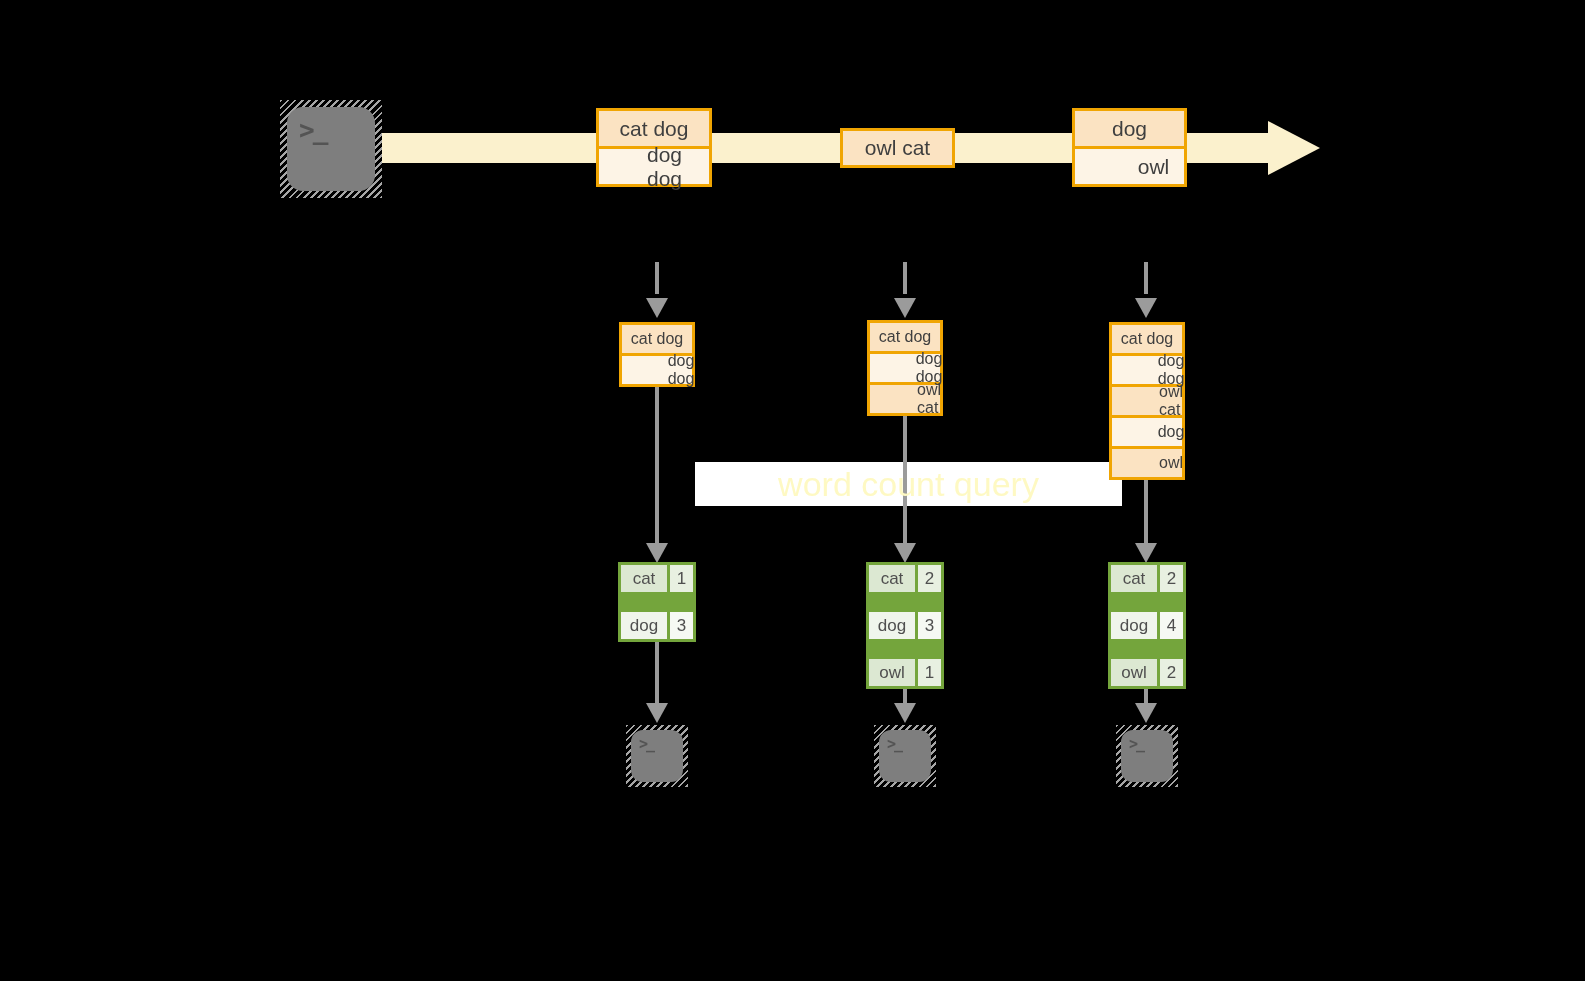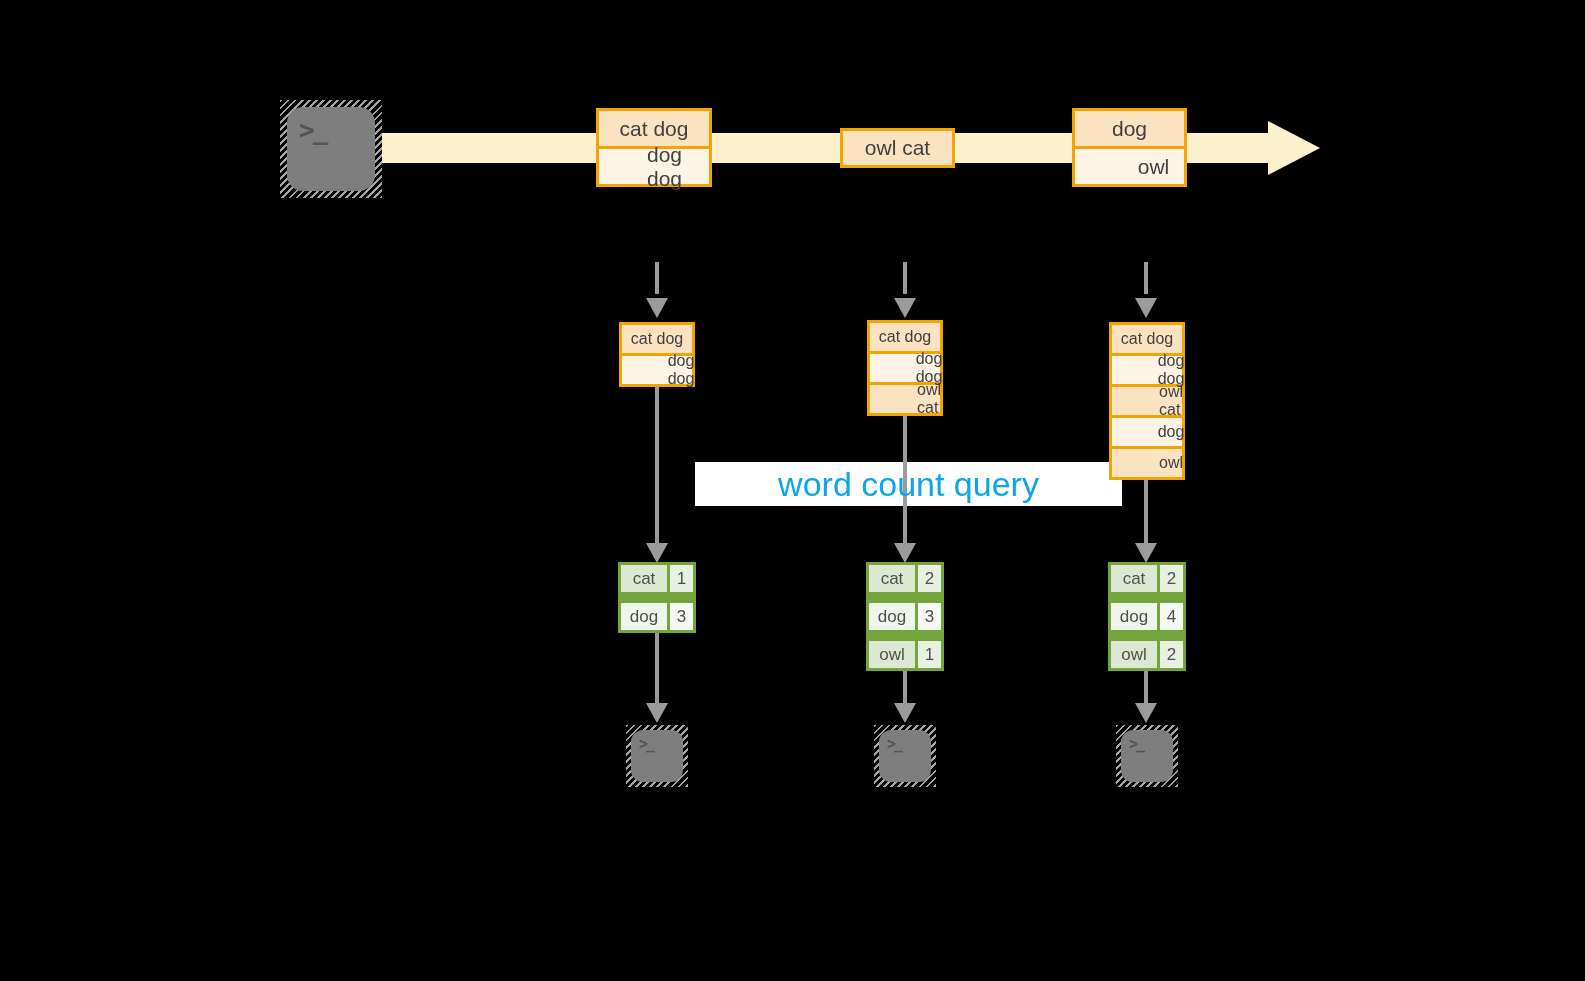--- a/index.html
+++ b/index.html
@@ -15,30 +15,30 @@
   
   .obox{position:absolute;border:3px solid #f0a502;box-sizing:border-box;z-index:4;}
   .orow{display:flex;align-items:center;justify-content:center;color:#3f3f3f;}
   .orow+.orow{border-top:3px solid #f0a502;padding-left:48px;}
   .fill-a{background:#fbe3c2;}
   .fill-b{background:#fdf4e6;}
   
   .vline{position:absolute;width:4px;background:#9b9b9b;z-index:2;}
   .ahead{position:absolute;width:0;height:0;border-left:11px solid transparent;border-right:11px solid transparent;border-top:20px solid #9b9b9b;z-index:2;}
   
-  .gtable{position:absolute;display:flex;flex-direction:column;gap:11px;background:#74a53c;border:3px solid #74a53c;z-index:4;}
+  .gtable{position:absolute;display:flex;flex-direction:column;gap:20px;background:#74a53c;border:3px solid #74a53c;z-index:4;}
   .grow{display:flex;gap:3px;}
   .gname,.gcount{height:27px;display:flex;align-items:center;justify-content:center;font-size:17px;color:#4f4f4f;}
   .gname{width:46px;}
   .gcount{width:23px;}
   .ga .gname{background:#dce8d2;} .ga .gcount{background:#e8f0e1;}
   .gb .gname{background:#f0f5ec;} .gb .gcount{background:#f6f9f3;}
   
   .qbg{position:absolute;background:#ffffff;z-index:1;}
-  .qtext{position:absolute;z-index:3;display:flex;align-items:center;justify-content:center;color:#0ea5e9;font-size:34px;}
+  .qtext{position:absolute;z-index:3;display:flex;align-items:center;justify-content:center;color:#fef9c3;font-size:34px;}
   
   .band{position:absolute;background:#fbf1cd;z-index:0;}
   .bandhead{position:absolute;width:0;height:0;border-left:52px solid #fbf1cd;border-top:27px solid transparent;border-bottom:27px solid transparent;z-index:0;}
   .srow{font-size:21px;}
   .mrow{font-size:16px;height:28px;}
 </style>
 </head>
 <body>
 
 <div>

